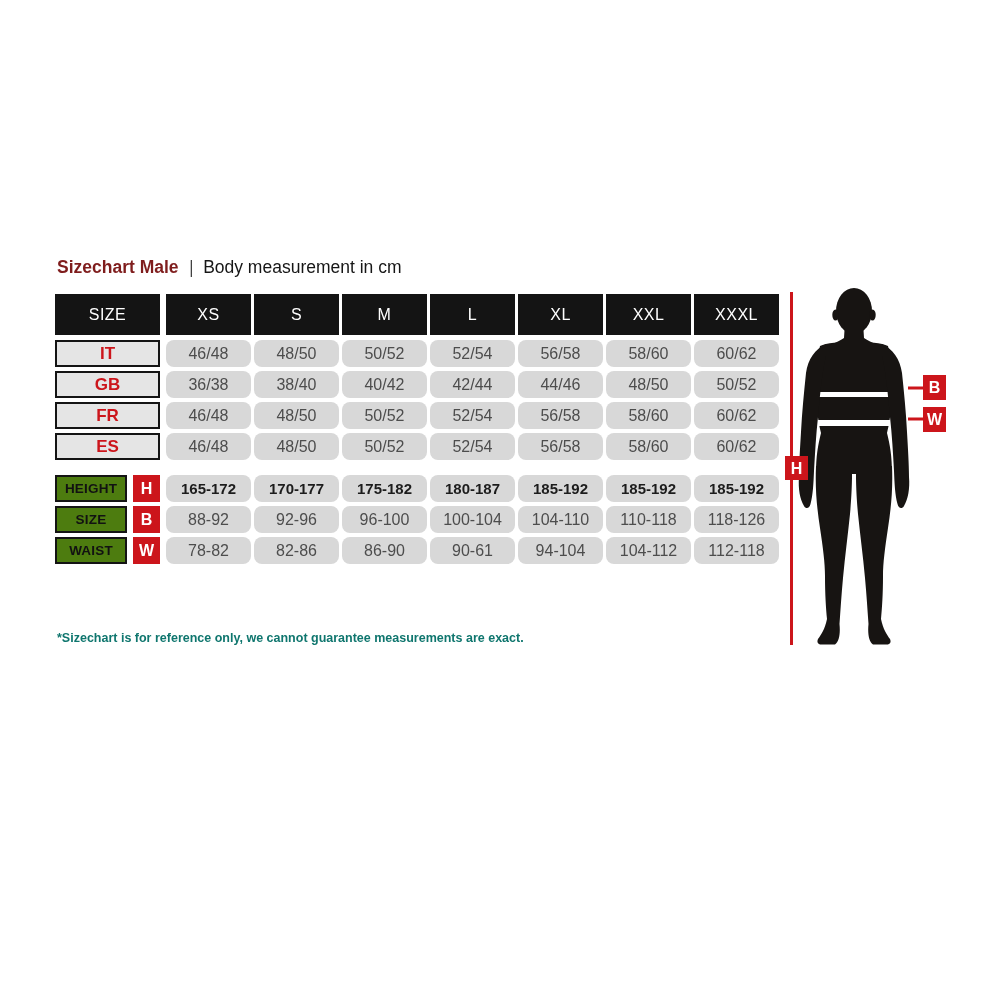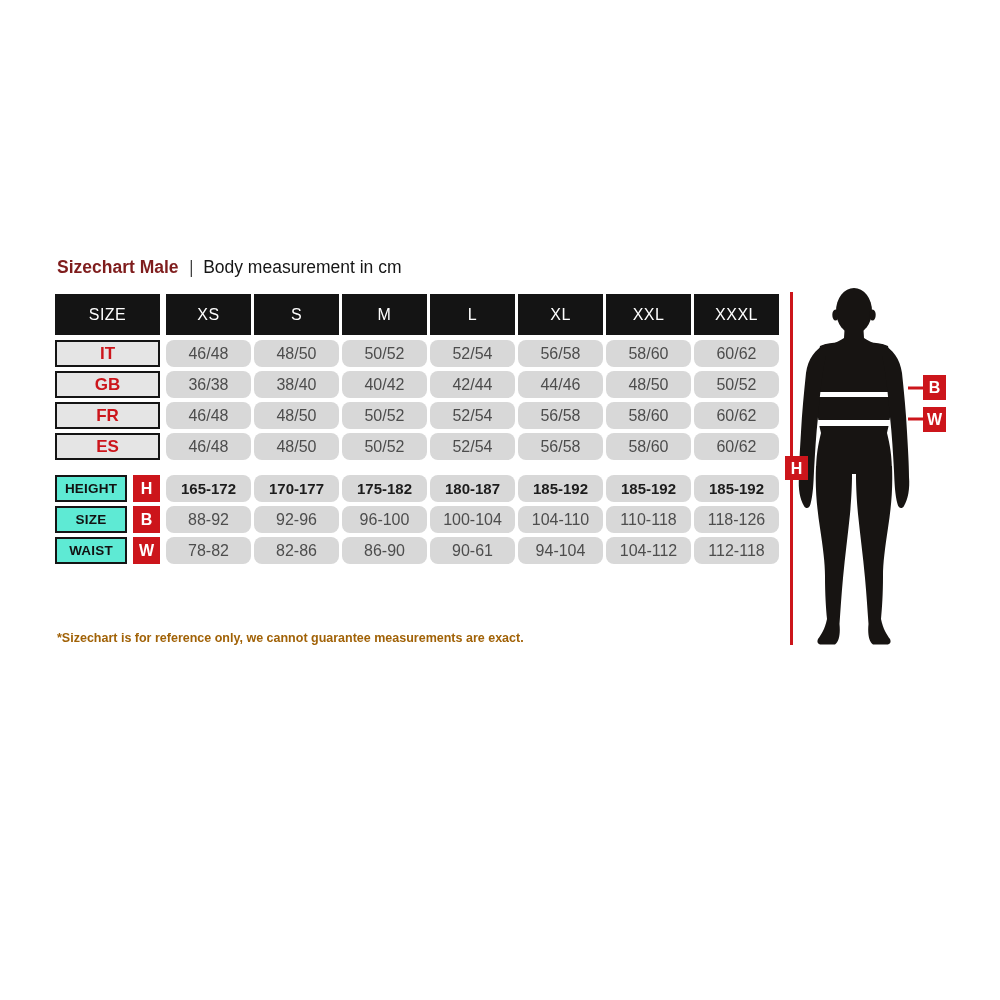--- a/index.html
+++ b/index.html
@@ -26,32 +26,32 @@
   .trow { display:flex; height:27px; margin-bottom:4px; align-items:stretch; }
   .trow.header { height:41px; margin-bottom:5px;border-radius:12px; }
   .trow.gap-before { margin-top:15px; }
 
   .c { display:flex; align-items:center; justify-content:center; box-sizing:border-box; }
 
   .label-col { width:105px; flex:none; margin-right:6px; }
   .head-cell { background:var(--black); color:#fff; font-size:16px; letter-spacing:.5px; }
   .country-label { background:#e5e5e5; border:2px solid var(--black); color:var(--red); font-weight:bold; font-size:17px; }
 
-  .meas-label { width:72px; flex:none; margin-right:6px; background:#5eead4; border:2px solid var(--black);
+  .meas-label { width:72px; flex:none; margin-right:6px; background:#4d7c0f; border:2px solid var(--black);
                 color:#121212; font-weight:bold; font-size:13.5px; letter-spacing:.2px; }
   .marker-sq { width:27px; flex:none; margin-right:6px; background:var(--red); color:#fff;
                font-weight:bold; font-size:16px; }
 
   .cell { flex:1; margin-right:3px; }
   .trow .cell:last-child { margin-right:0; }
   .data { background:var(--cellgray); color:var(--valgray); font-size:16px;border-radius:8px; }
   .trow.bold-vals .data { color:#1c1c1c; font-weight:bold; font-size:15px; }
 
   
-  .footnote { position:absolute; left:57px; top:631px; font-size:12.5px; font-weight:bold; color:#a16207; }
+  .footnote { position:absolute; left:57px; top:631px; font-size:12.5px; font-weight:bold; color:#0f766e; }
 
   
   .figure { position:absolute; left:780px; top:278px; width:170px; height:380px; }
   .figure svg { display:block; width:170px; height:380px; }
 </style>
 </head>
 <body>
 
 <div class="title">
   <span class="main">Sizechart Male</span><span class="sep">|</span><span class="sub">Body measurement in cm</span>

